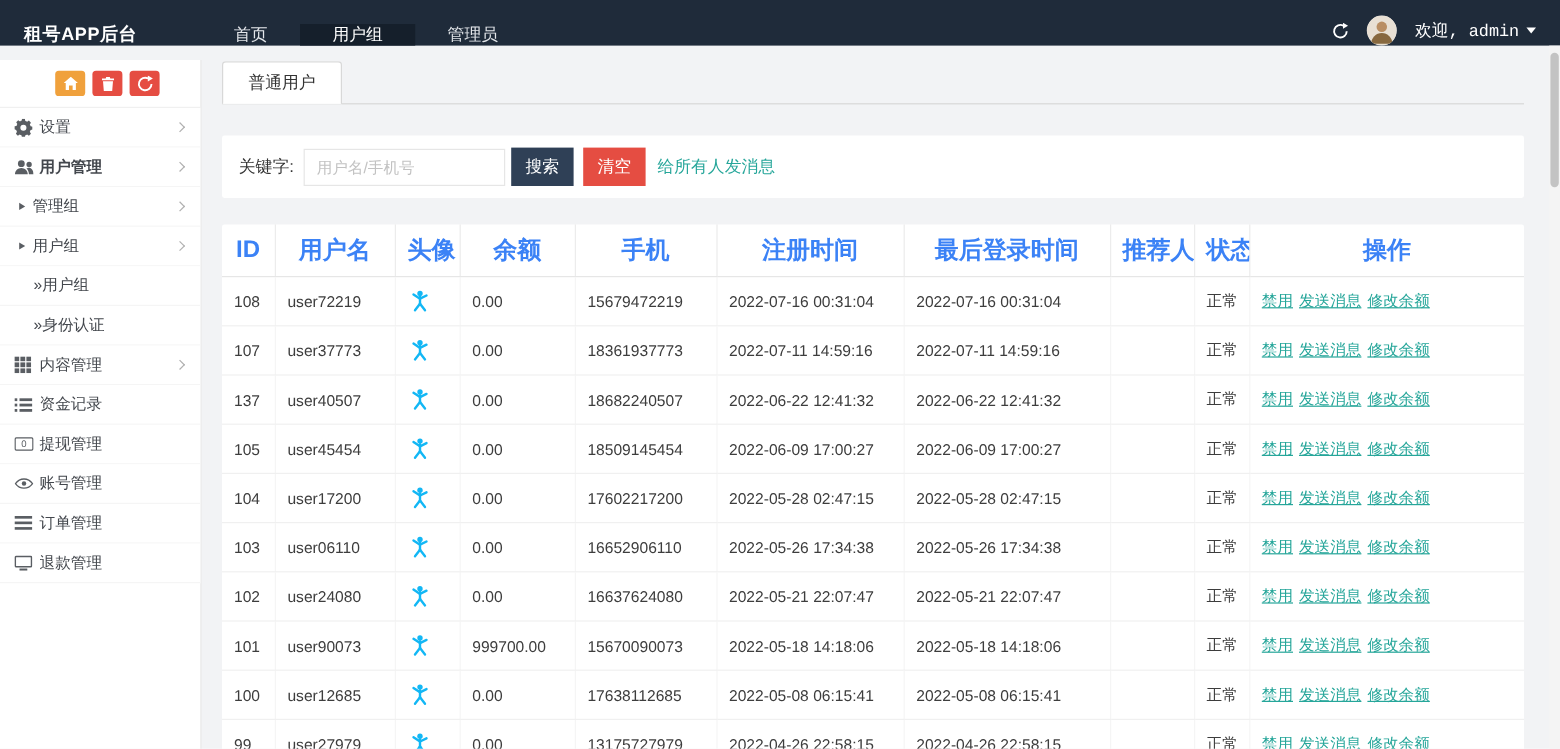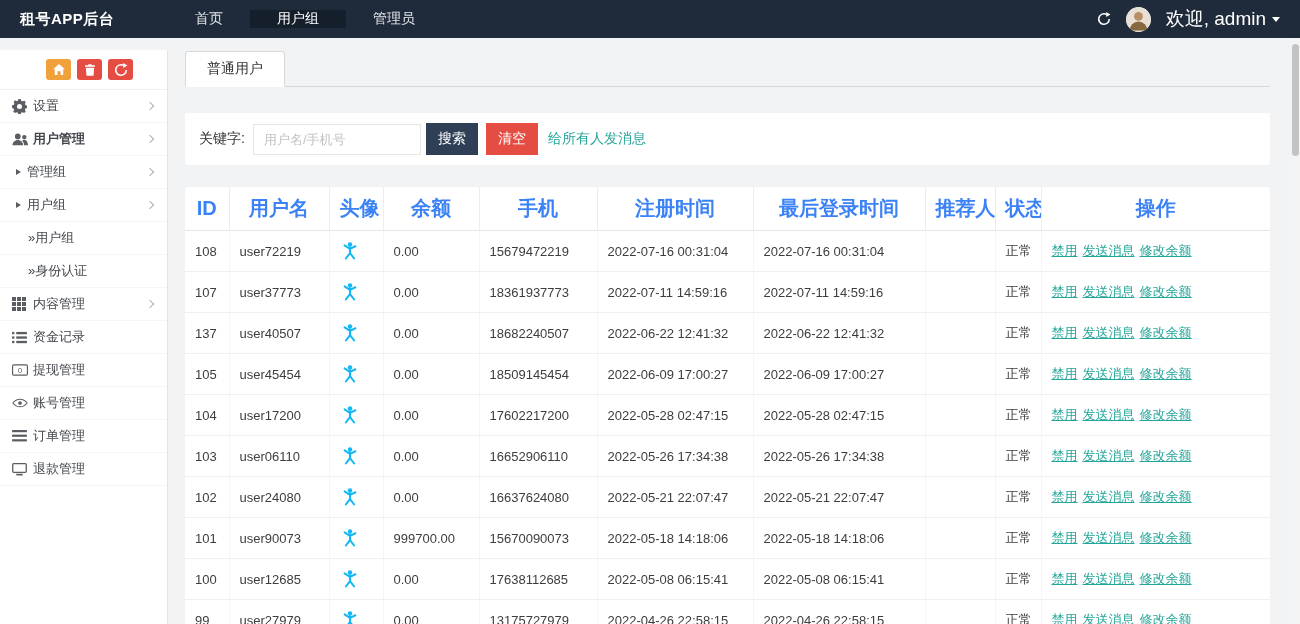--- a/index.html
+++ b/index.html
@@ -1,28 +1,28 @@
 <!DOCTYPE html>
 <html><head>
 <meta charset="utf-8">
 <style>
   * { margin:0; padding:0; box-sizing:border-box; }
   html,body { width:1300px; height:624px; overflow:hidden; }
   body { font-family:"Liberation Sans","DejaVu Sans",sans-serif; background:#f2f3f5; position:relative; }
 
   
-  .navbar { position:absolute; top:0; left:0; width:1300px; height:38px; background:#1f2b3a; display:flex; align-items:center; z-index:20; }
+  .navbar { position:absolute; top:0; left:0; width:1300px; height:38px; background:#1f2b3a; display:flex; align-items:flex-end; z-index:20; }
   .brand { width:168px; display:flex; align-items:center; padding-left:20px; color:#fff; font-size:15px; font-weight:bold; letter-spacing:.5px; }
   .nav-items { display:flex; align-items:stretch; }
   .nav-item { padding:0 27px; display:flex; align-items:center; color:#e3e6ea; font-size:14px; cursor:pointer; }
   .nav-item.active { background:#151f2b; color:#fff; }
   .nav-right { margin-left:auto; display:flex; align-items:center; gap:15px; padding-right:20px; color:#fff; }
   .refresh-btn { display:flex; align-items:center; cursor:pointer; }
   .avatar { width:25px; height:25px; border-radius:50%; overflow:hidden; background:#ddd; cursor:pointer; }
-  .welcome { font-size:19px; display:flex; align-items:center; cursor:pointer; }
+  .welcome { font-size:14px; display:flex; align-items:center; cursor:pointer;font-family:Liberation Mono, monospace; }
   .caret-down { display:inline-block; width:0; height:0; border-left:4px solid transparent; border-right:4px solid transparent; border-top:5px solid #fff; margin-left:6px; }
 
   
   .sidebar { position:absolute; top:50px; left:0; width:168px; height:586px; background:#fff; border-right:1px solid #e4e4e4; z-index:10; }
   .quick { display:flex; gap:6px; padding:9px 0 9px 46px; border-bottom:1px solid #f0f0f0; }
   .qbtn { width:25px; height:21px; border-radius:3px; display:flex; align-items:center; justify-content:center; cursor:pointer; }
   .menu-item { position:relative; height:33px; display:flex; align-items:center; padding:0 12px; font-size:13px; color:#43474d; border-bottom:1px solid #f5f5f5; cursor:pointer; background:#fff; }
   .menu-item .mi-icon { width:21px; display:flex; align-items:center; }
   .menu-item.top.active .mi-label { font-weight:bold; }
   .menu-item.sub { padding-left:16px; }

